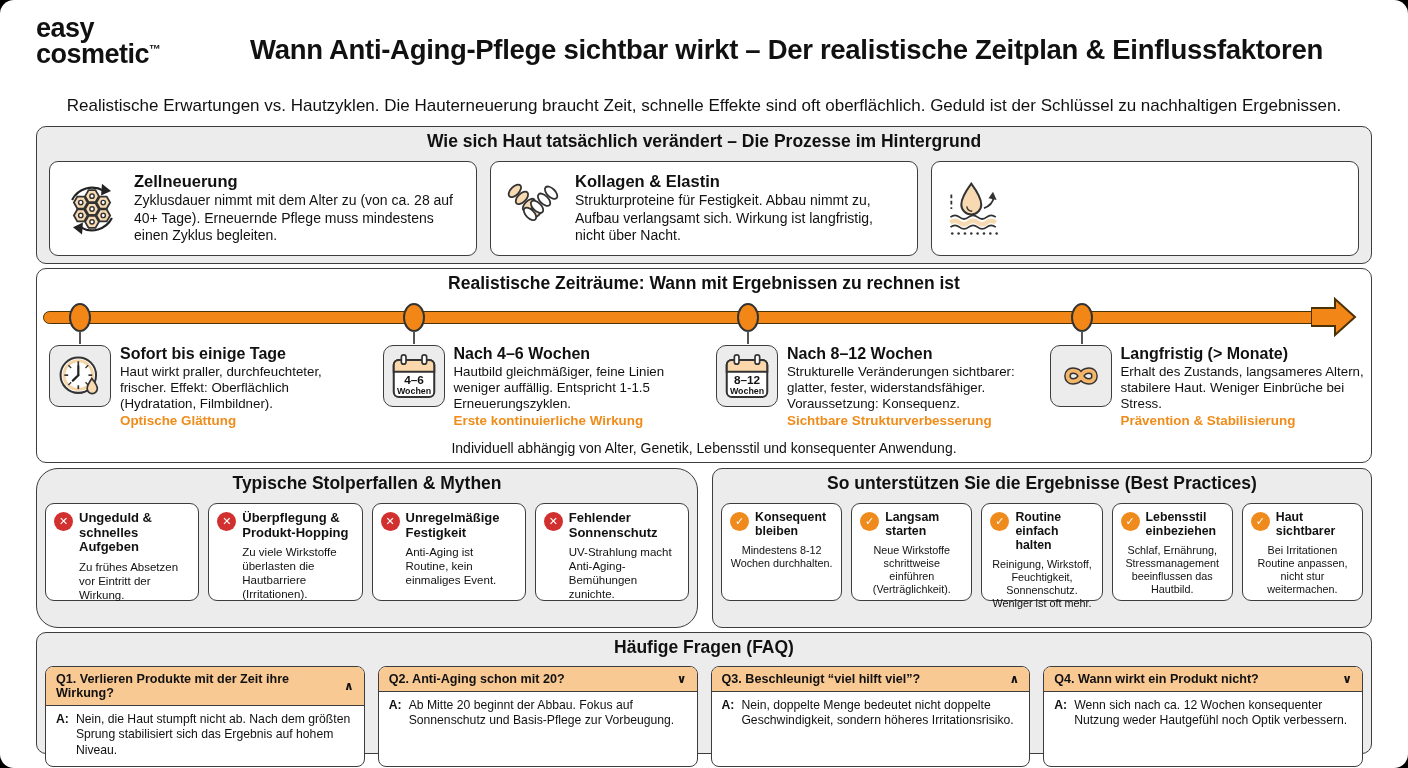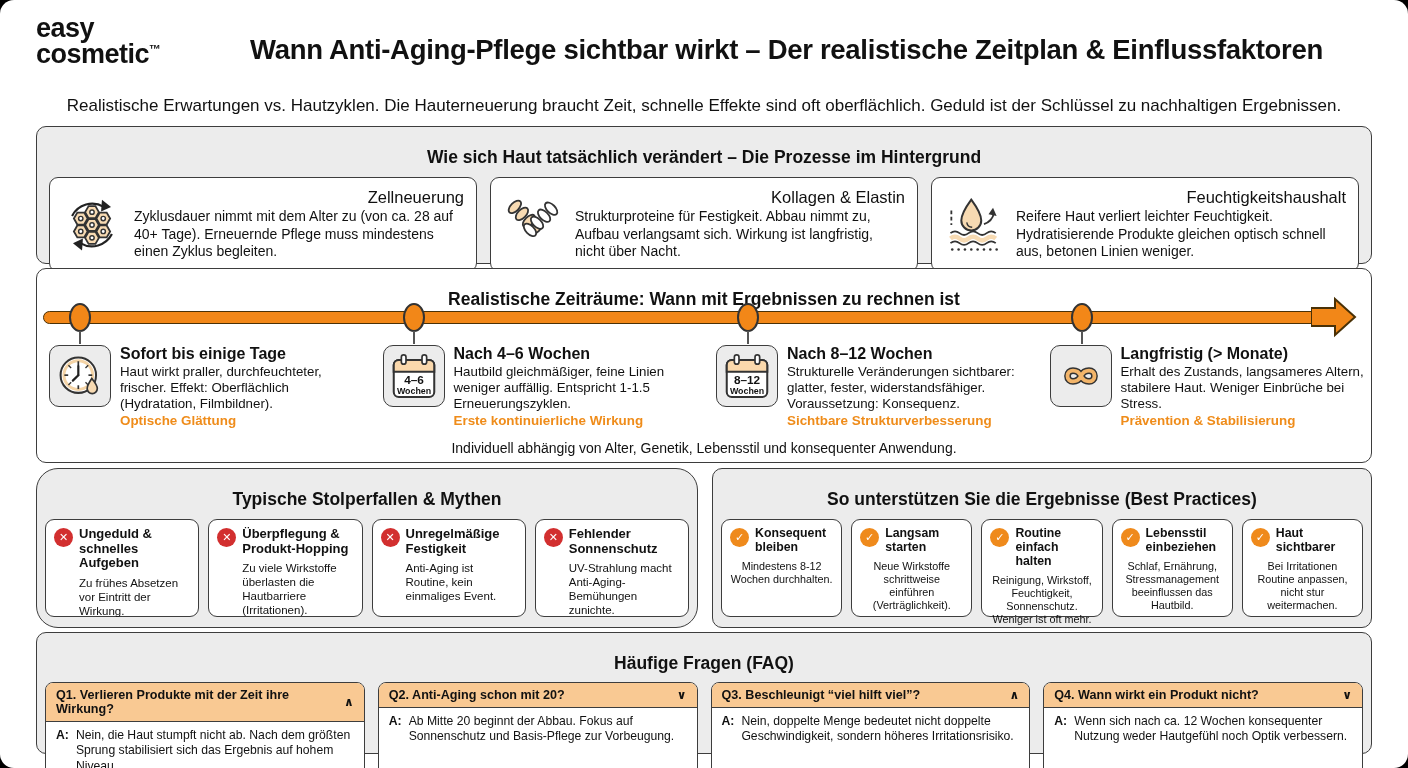--- a/index.html
+++ b/index.html
@@ -8,28 +8,28 @@
 
   
   .logo{position:absolute;left:36px;top:16px;font-weight:bold;font-size:27px;line-height:.95;letter-spacing:-.5px;}
   .logo .tm{font-size:12px;vertical-align:super;font-weight:bold;}
   .main-title{position:absolute;left:185px;right:20px;top:34px;text-align:center;font-size:27.5px;font-weight:bold;letter-spacing:-.3px;}
   .subtitle{position:absolute;left:0;right:0;top:96px;text-align:center;font-size:17px;}
 
   
   .sec{position:absolute;background:#ECECEC;border:1.6px solid #3d3d3d;border-radius:10px;box-sizing:border-box;}
   .sec.white{background:#fff;}
-  .sec-h{text-align:center;font-weight:bold;font-size:17.5px;padding-top:20px;}
+  .sec-h{text-align:center;font-weight:bold;font-size:17.5px;padding-top:4px;}
   .card{background:#fff;border:1.4px solid #3d3d3d;border-radius:9px;box-sizing:border-box;}
 
   
   .sec-processes{left:36px;right:36px;top:126px;height:138px;}
   .pcards{display:flex;gap:13px;padding:9px 12px 0;}
   .pcard{flex:1;display:flex;align-items:center;gap:12px;padding:6px 12px;height:95px;}
-  .pcard .ttl{font-size:16.5px;font-weight:normal;margin-bottom:1px;text-align:right;}
+  .pcard .ttl{font-size:16.5px;font-weight:bold;margin-bottom:1px;}
   .pcard .txt{font-size:14px;line-height:1.24;}
   .picon{flex:none;width:60px;display:flex;justify-content:center;}
 
   
   .sec-timeline{left:36px;right:36px;top:268px;height:195px;}
   .tl-bar{position:absolute;left:6px;top:42px;width:1272px;height:13px;background:#F28718;border:1.6px solid #4a3106;border-radius:8px 0 0 8px;box-sizing:border-box;}
   .tl-arrow{position:absolute;left:1274px;top:27px;}
   .tl-node{position:absolute;top:34px;width:22px;height:29px;border-radius:50%;background:#F28718;border:2.2px solid #333;box-sizing:border-box;}
   .tl-conn{position:absolute;top:62px;width:1.8px;height:13px;background:#555;}
   .tl-cols{position:absolute;left:0;right:0;top:76px;display:grid;grid-template-columns:repeat(4,1fr);}
@@ -146,24 +146,20 @@
                 <circle cx="15" cy="59" r="1.4"></circle>
                 <circle cx="22" cy="59" r="1.4"></circle>
                 <circle cx="29" cy="59" r="1.4"></circle>
                 <circle cx="36" cy="59" r="1.4"></circle>
                 <circle cx="43" cy="59" r="1.4"></circle>
                 <circle cx="50" cy="59" r="1.4"></circle>
                 <circle cx="57" cy="59" r="1.4"></circle>
               </g>
           </svg>
         </span>
-        <div>
-          <div class="ttl">Feuchtigkeitshaushalt</div>
-          <div class="txt">Reifere Haut verliert leichter Feuchtigkeit. Hydratisierende Produkte gleichen optisch schnell aus, betonen Linien weniger.</div>
-        </div>
       </div>
 
     </div>
   </div>
 
   <div class="sec white sec-timeline">
     <div class="sec-h">Realistische Zeiträume: Wann mit Ergebnissen zu rechnen ist</div>
 
     <div class="tl-bar"></div>
     <svg class="tl-arrow" width="46" height="42" viewBox="0 0 46 42">

